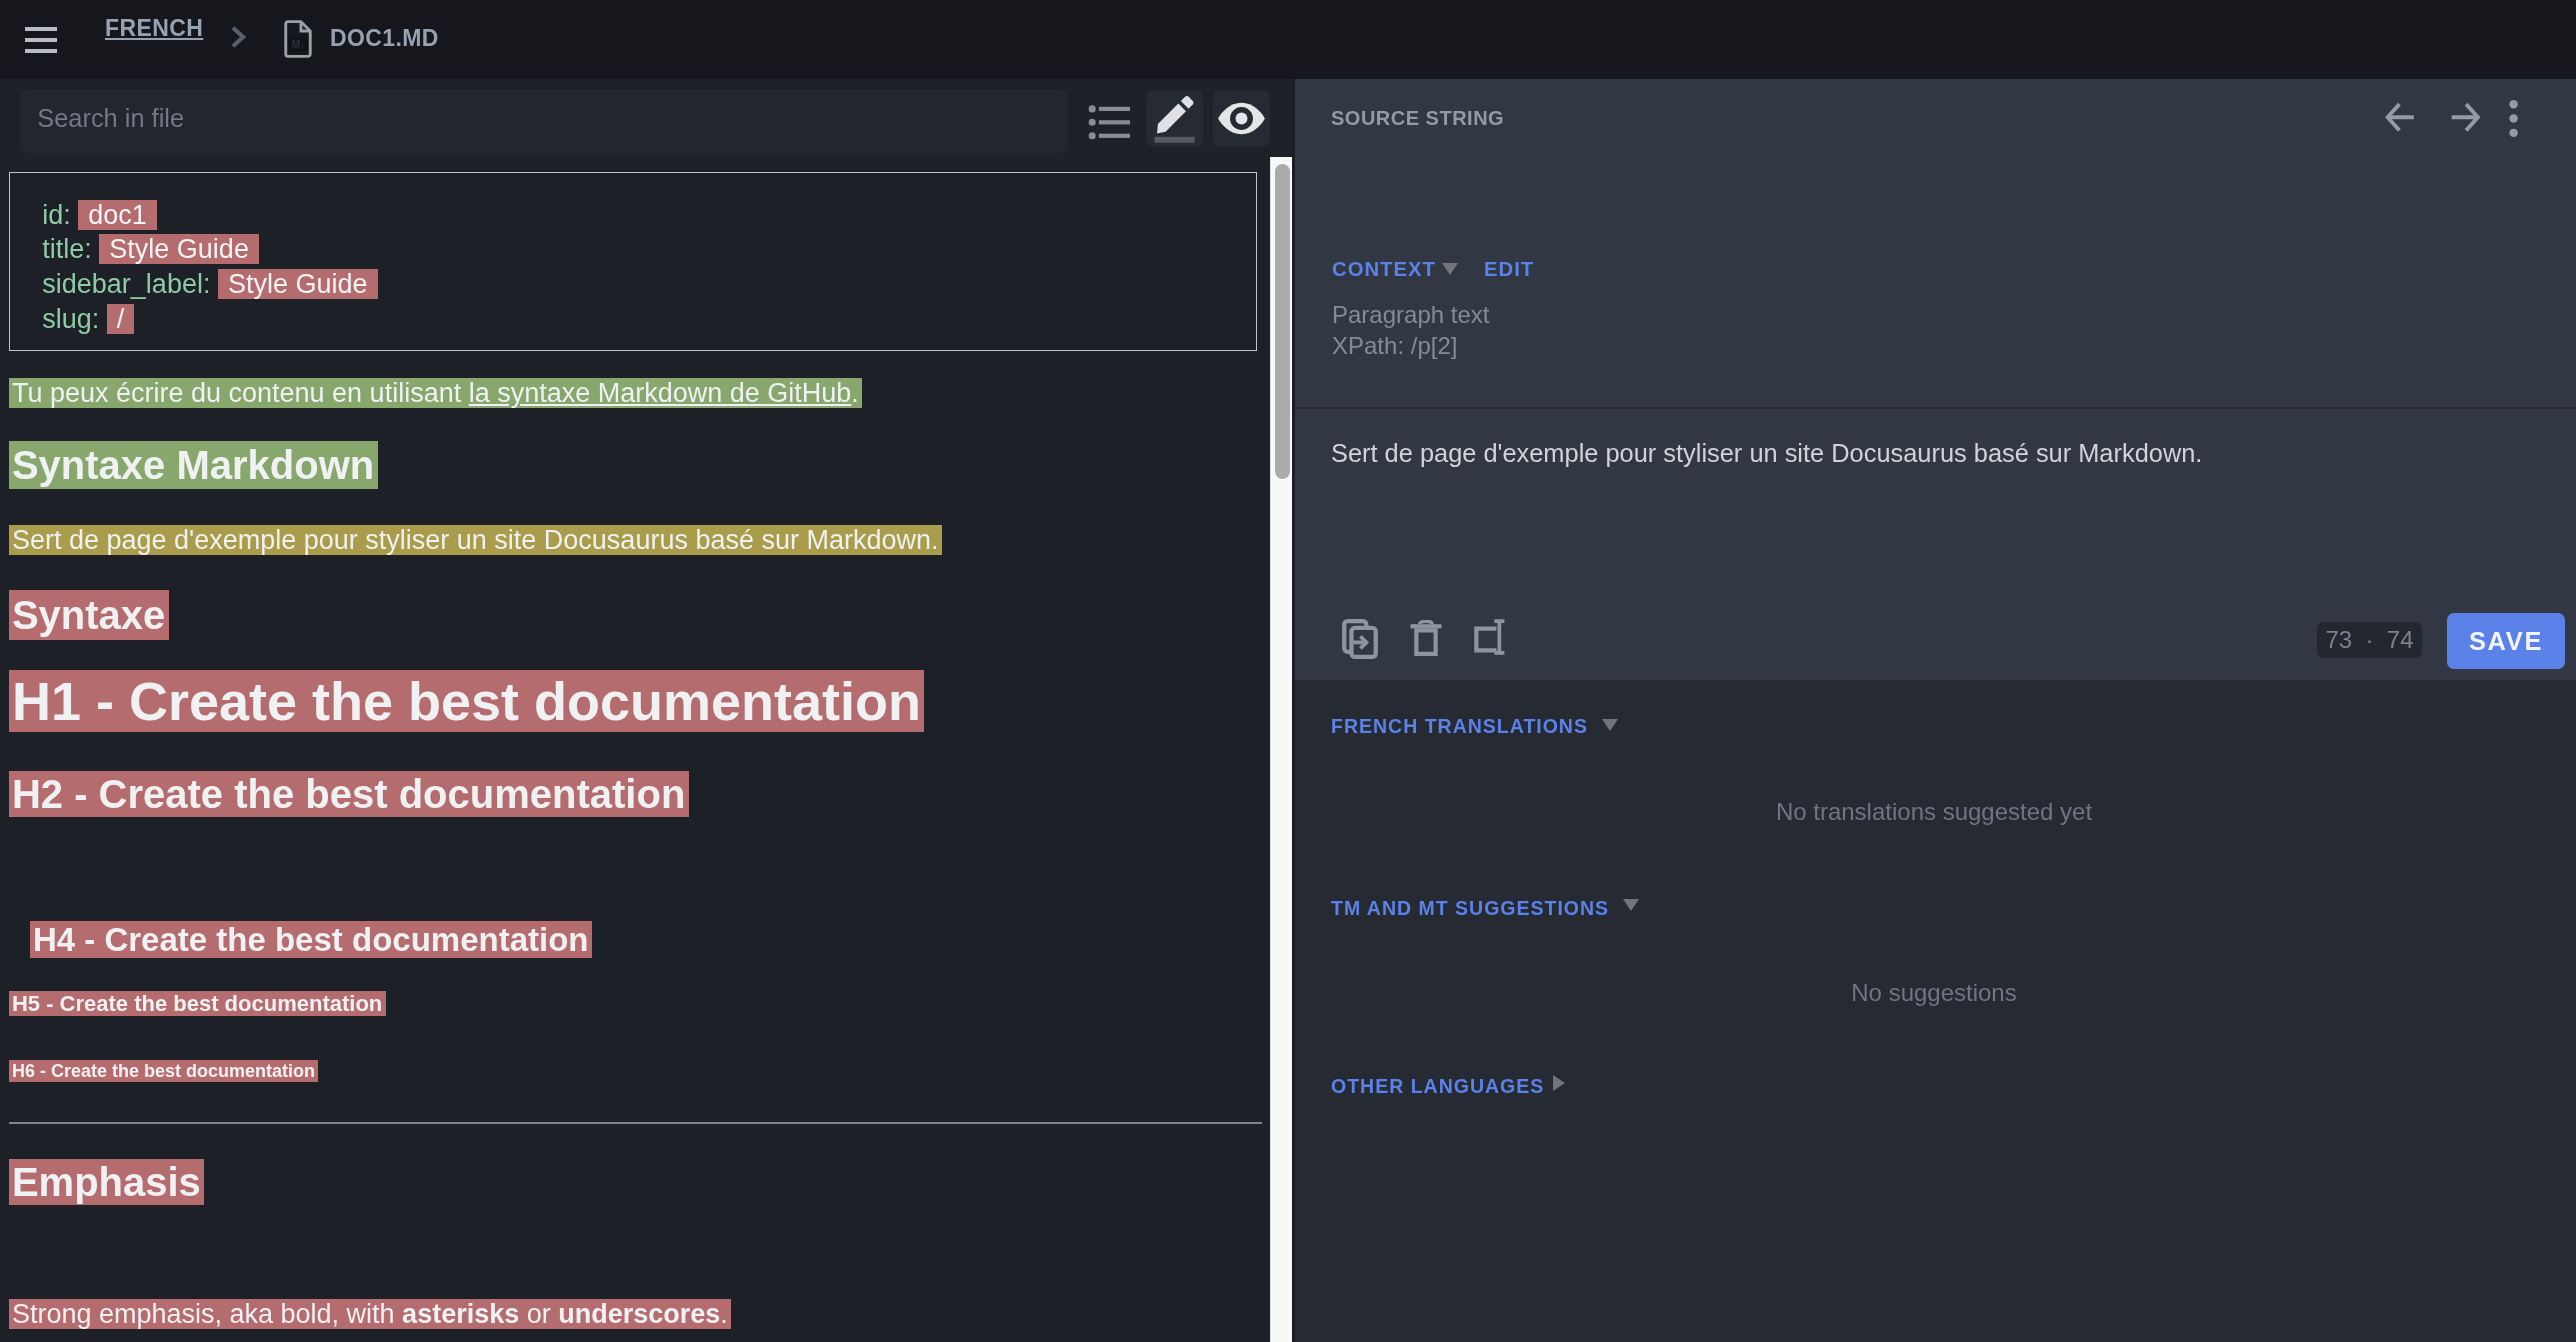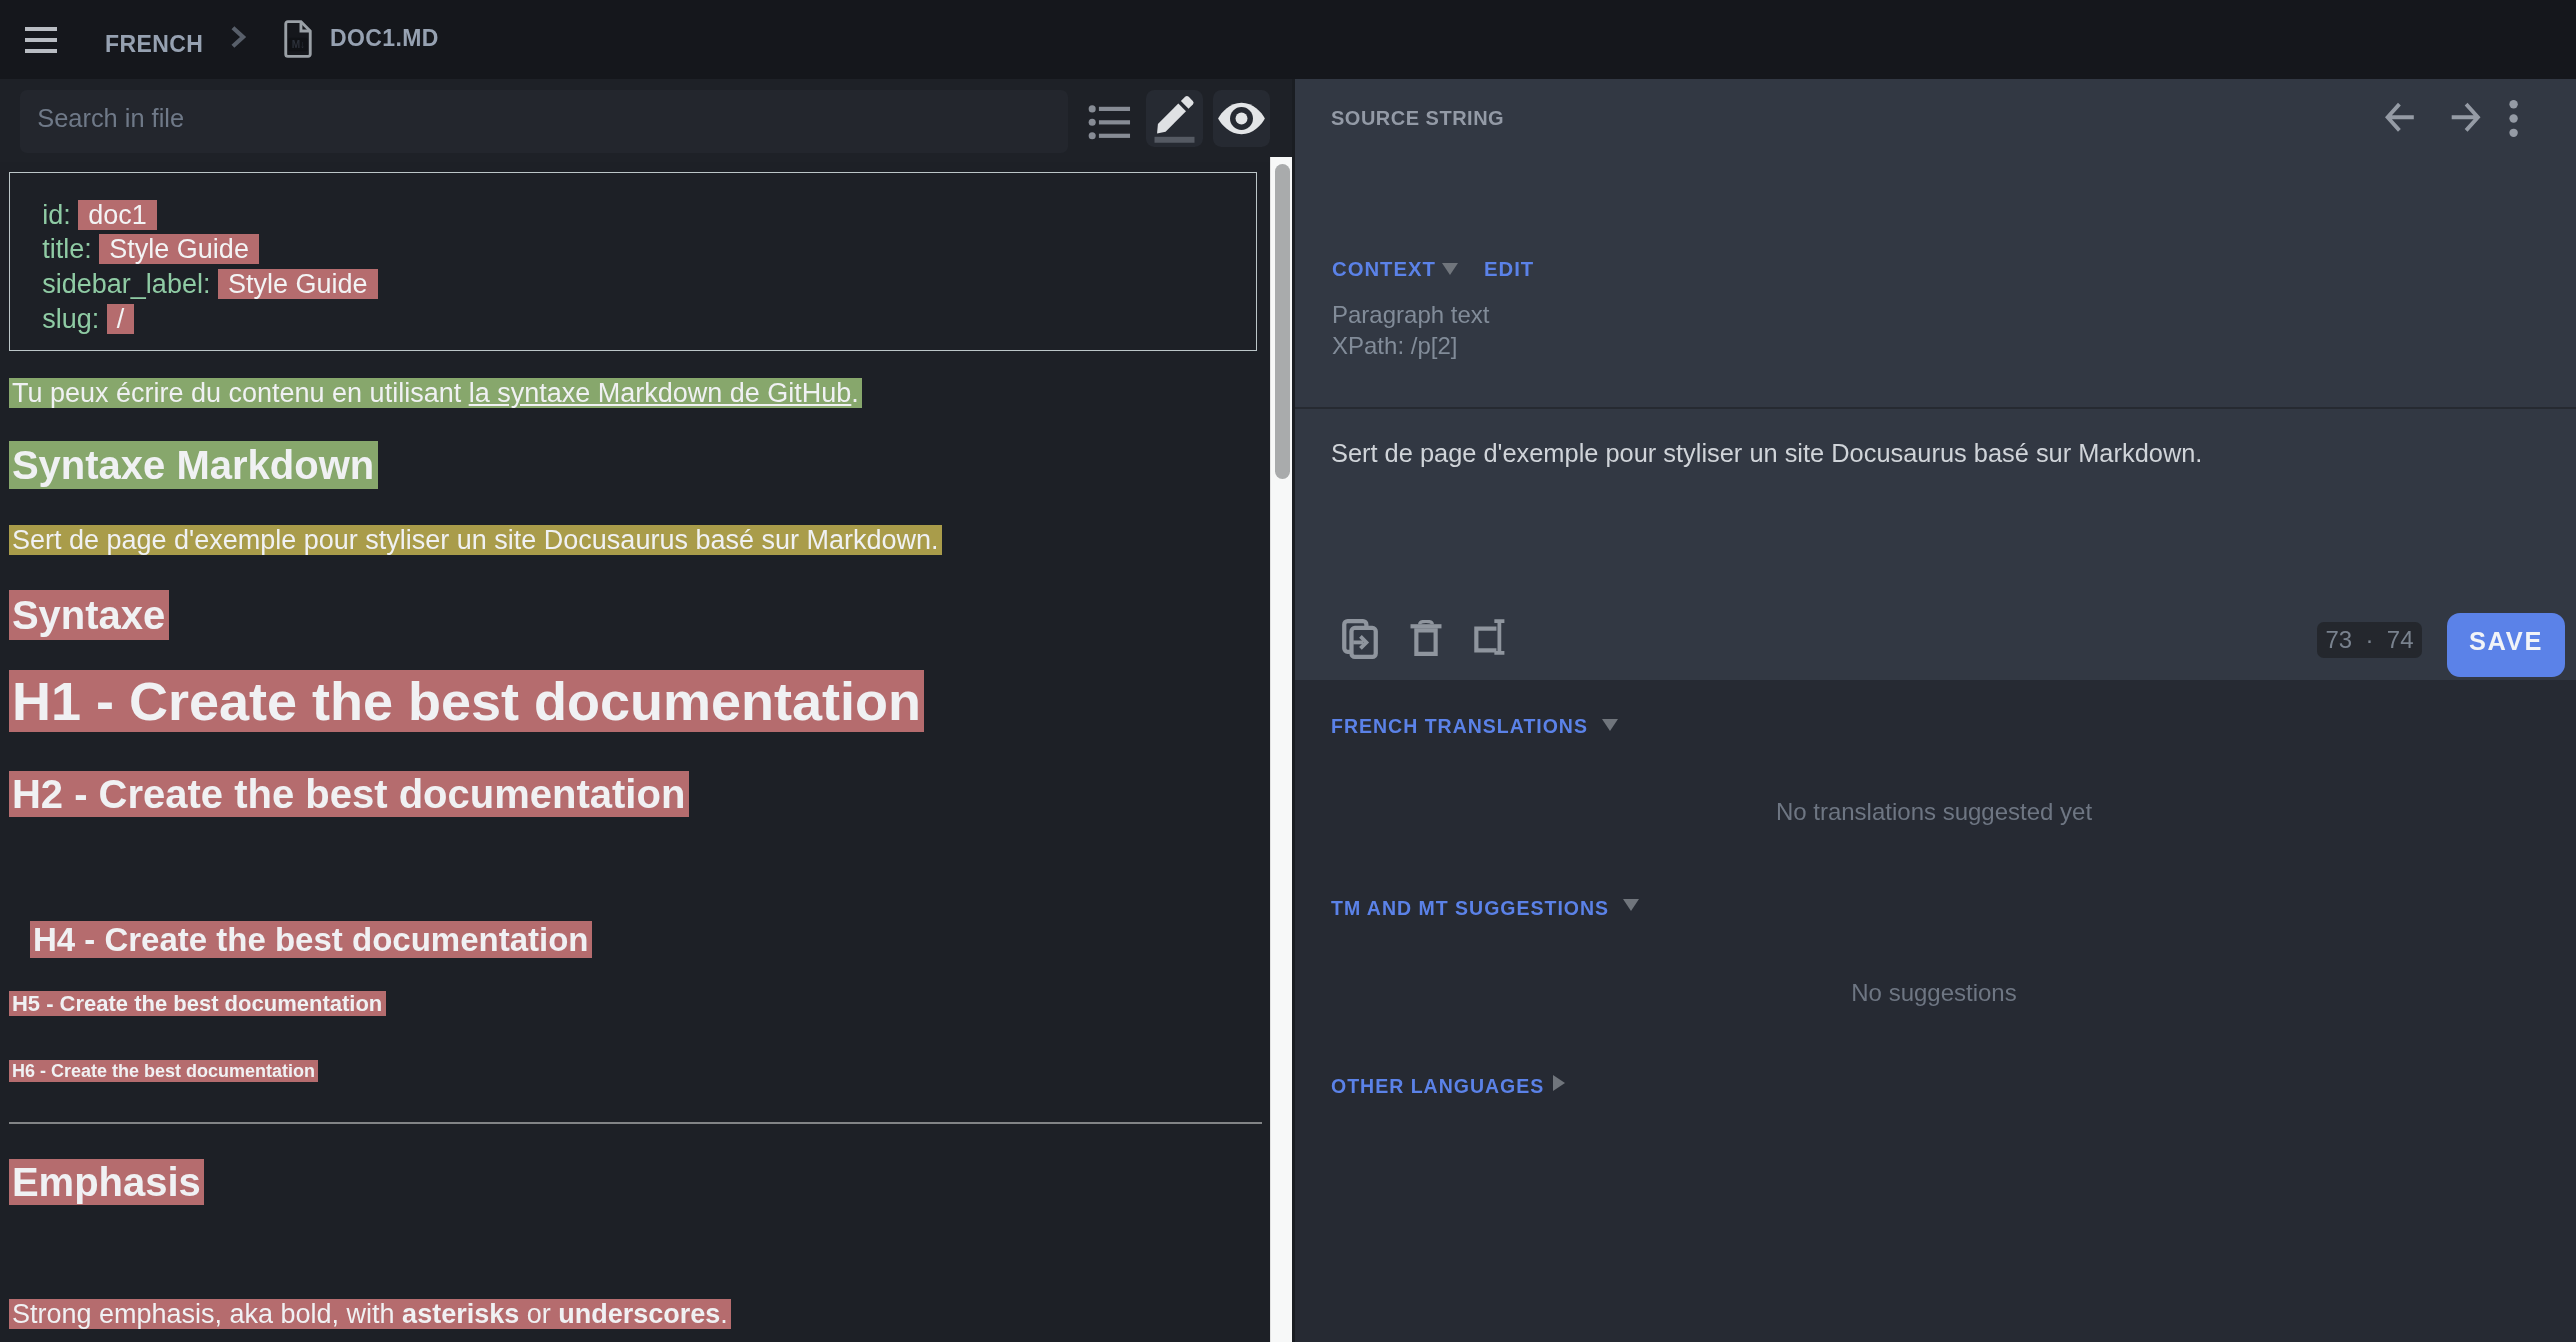--- a/index.html
+++ b/index.html
@@ -3,22 +3,22 @@
 <meta charset="utf-8">
 <style>
   * { margin:0; padding:0; box-sizing:border-box; }
   html,body { width:2576px; height:1342px; overflow:hidden; background:#17191e;
     font-family:"Liberation Sans", sans-serif; }
   .abs { position:absolute; }
 
   
   #topbar { position:absolute; left:0; top:0; width:2576px; height:79px; background:#15171c; }
   .hline { position:absolute; left:24.5px; width:32px; height:4.2px; background:#b9bdc3; }
-  #crumb1 { position:absolute; left:105px; top:31px; font-size:23px; font-weight:bold;
-    color:#96a1b1; letter-spacing:0.4px; }
+  #crumb1 { position:absolute; left:105px; top:15px; font-size:23px; font-weight:bold;
+    color:#96a1b1; letter-spacing:0.4px;text-decoration:underline; }
   #crumb2 { position:absolute; left:330px; top:24.5px; font-size:23px; font-weight:bold;
     color:#96a1b1; letter-spacing:0.4px; }
 
   
   #toolrow { position:absolute; left:0; top:79px; width:1297px; height:84px; background:#1e2127; }
   #search { position:absolute; left:20.3px; top:11px; width:1048px; height:63px;
     background:#23262d; border-radius:6.8px; }
   #search span { position:absolute; left:17px; top:14.4px; font-size:25.4px; color:#6f7988; }
   .sqbtn { position:absolute; top:11px; width:57px; height:57px; background:#262a32; border-radius:8.5px; }
 
@@ -174,21 +174,21 @@
     <path d="M11.5 5 C11.5 0.5 26.5 0.5 26.5 5" fill="none" stroke="#8f959e" stroke-width="4"></path>
     <rect x="0.5" y="5" width="37" height="5" fill="#8f959e"></rect>
     <path d="M7.5 12.5 H30.5 V40.5 H7.5 Z" fill="none" stroke="#8f959e" stroke-width="5"></path>
   </svg>
   <svg class="abs" style="left:182px;top:540px" width="34" height="36" viewBox="0 0 40 43">
     <path d="M26.5 11.5 H2.5 V37.5 H26.5" fill="none" stroke="#8f959e" stroke-width="5"></path>
     <path d="M24 2.5 H36 M24 40.5 H36 M30 2.5 V40.5" fill="none" stroke="#8f959e" stroke-width="4.5"></path>
   </svg>
 
   <div class="abs" style="left:1025px; top:543px; width:105px; height:36px; background:#24272d; border-radius:6.8px; text-align:center; font-size:24px; line-height:36px; color:#79828e;">73 &nbsp;·&nbsp; 74</div>
-  <div class="abs" style="left:1155px; top:534px; width:118px; height:64px; background:#5b82e8; border-radius:13px; text-align:center; font-size:25.4px; font-weight:bold; letter-spacing:1.7px; line-height:56px; color:#f2f4f8;">SAVE</div>
+  <div class="abs" style="left:1155px; top:534px; width:118px; height:56px; background:#5b82e8; border-radius:7px; text-align:center; font-size:25.4px; font-weight:bold; letter-spacing:1.7px; line-height:56px; color:#f2f4f8;">SAVE</div>
 </div>
 
 <div id="rsugg">
   <span class="abs bluelabel" style="left:39px; top:35px;">FRENCH TRANSLATIONS</span>
   <span class="abs tri-down" style="left:310px; top:39px;"></span>
   <div class="abs" style="left:0; top:118px; width:1284px; text-align:center; font-size:24px; color:#6e7683;">No translations suggested yet</div>
   <span class="abs bluelabel" style="left:39px; top:217px;">TM AND MT SUGGESTIONS</span>
   <span class="abs tri-down" style="left:331px; top:219px;"></span>
   <div class="abs" style="left:0; top:299px; width:1284px; text-align:center; font-size:24px; color:#6e7683;">No suggestions</div>
   <span class="abs bluelabel" style="left:39px; top:395px;">OTHER LANGUAGES</span>

